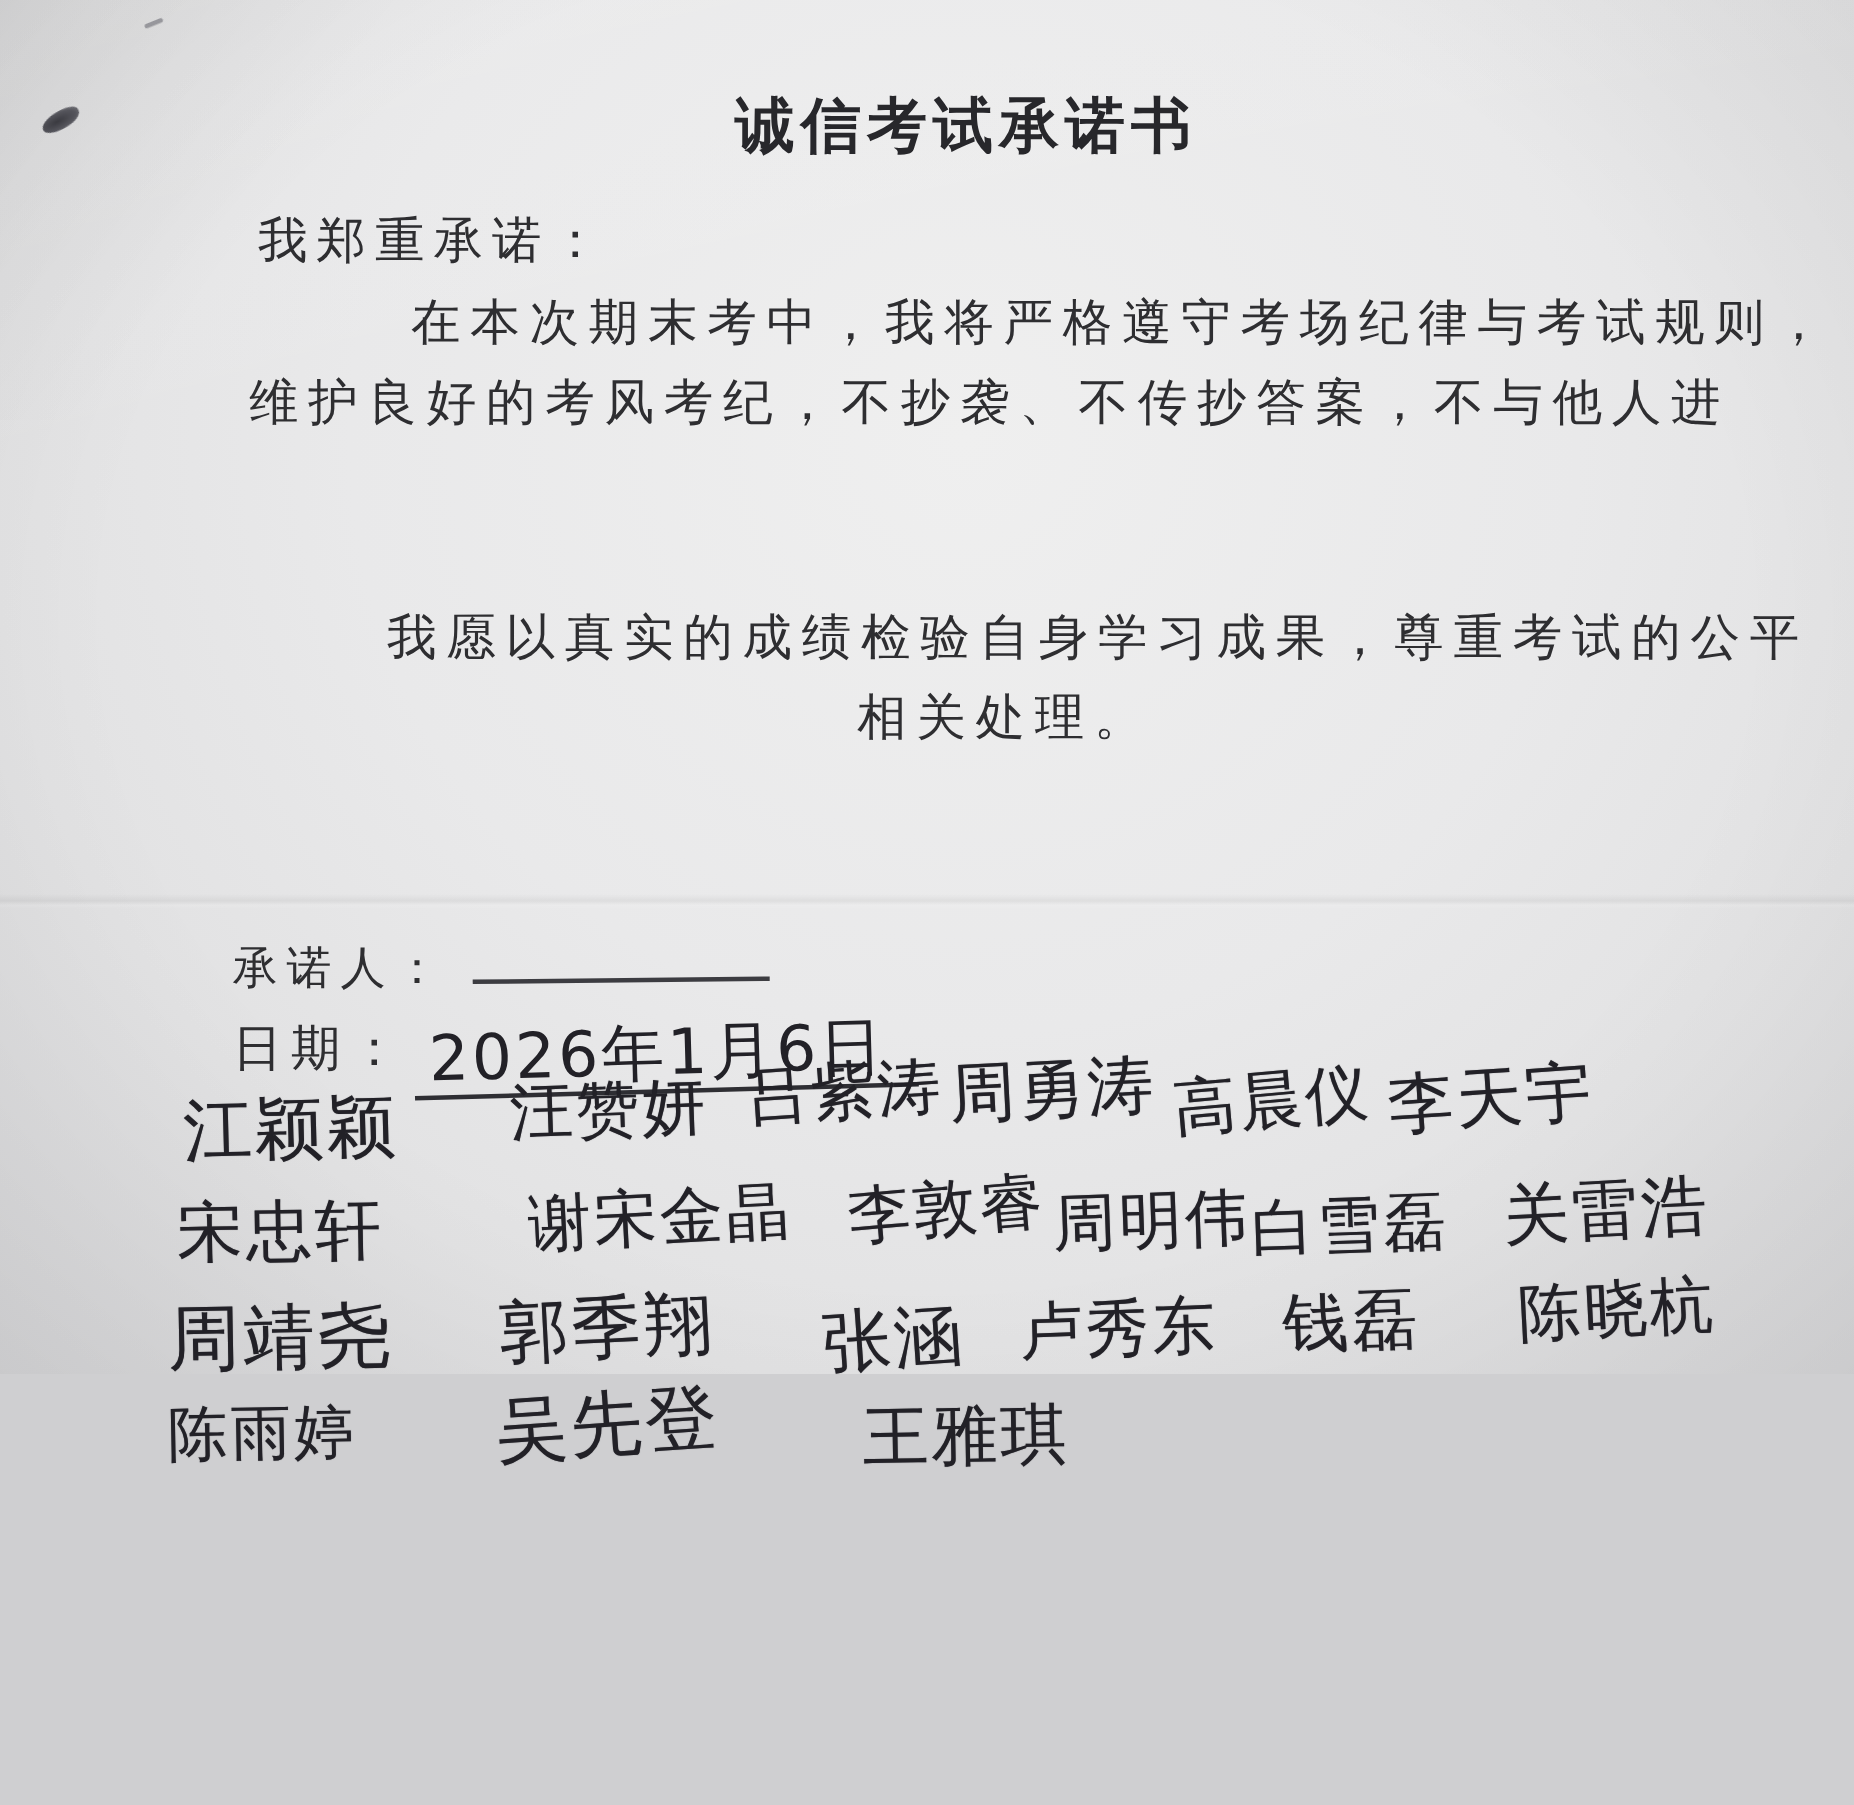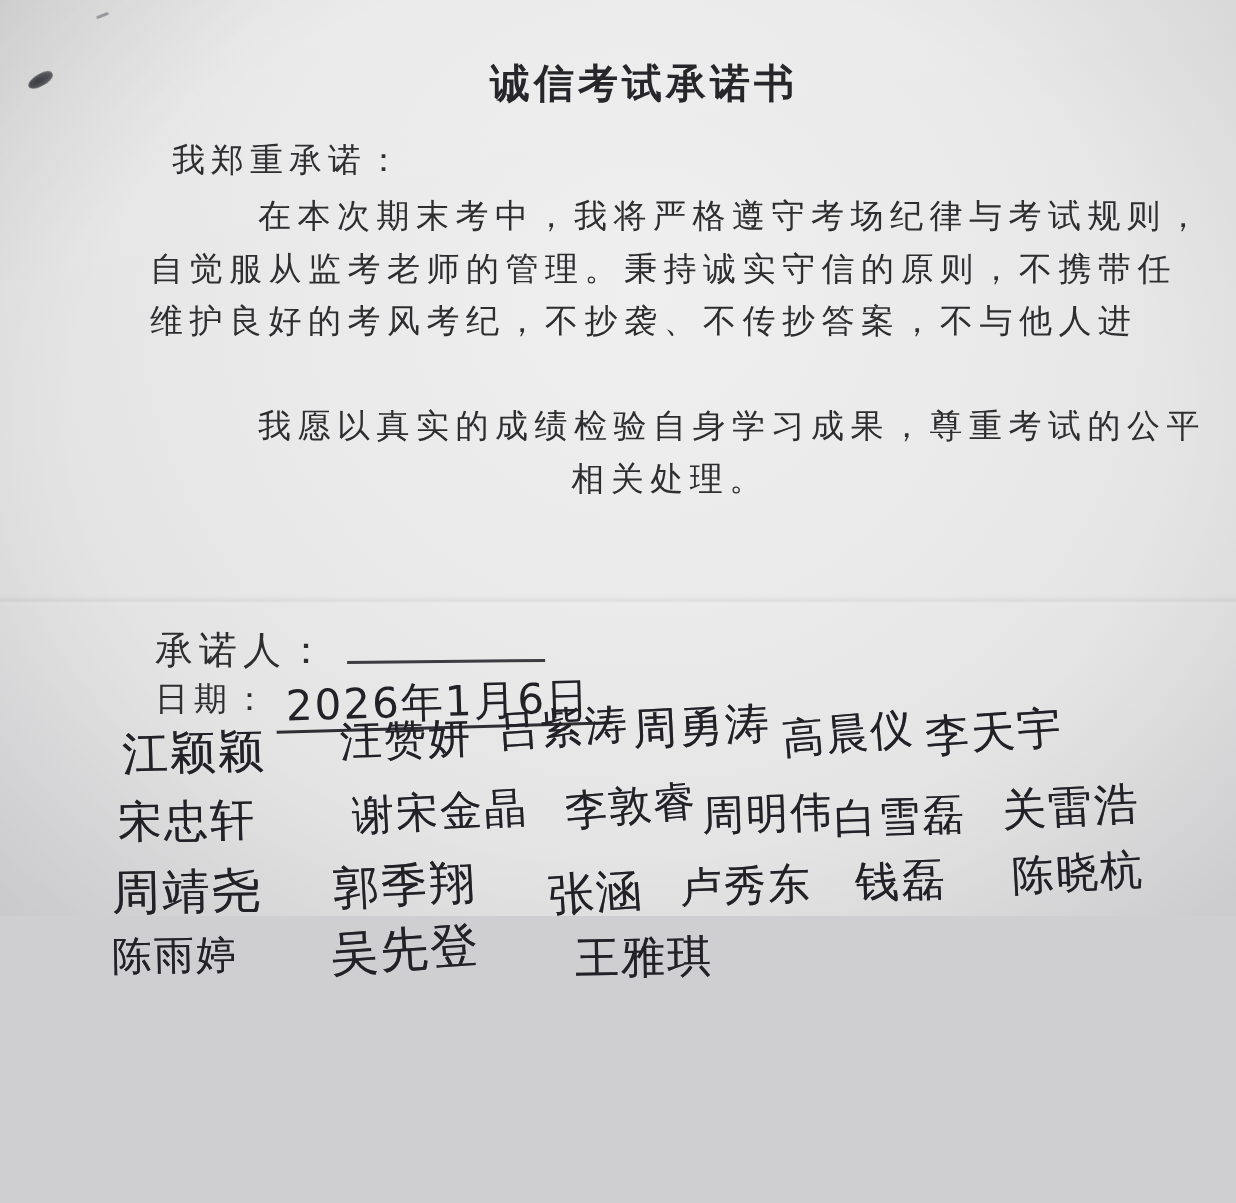--- a/index.html
+++ b/index.html
@@ -49,30 +49,30 @@
     margin:0;padding-left:26px;
     text-align:center;
     font-size:40px;font-weight:600;letter-spacing:4px;
     color:#27272b;
   }
   .salutation{
     position:absolute;left:172px;top:138px;margin:0;
     font-size:33px;letter-spacing:6px;
   }
   .para{position:absolute;left:150px;width:1040px;}
-  .para-1{top:190px;}
+  .para-1{top:190px;margin-left:16px;}
   .para-2{top:400px;text-align:center;}
   .line{
     height:52.5px;line-height:52.5px;
     font-size:33px;letter-spacing:6.5px;white-space:nowrap;
   }
   .indent{padding-left:108px;}
   .promiser-row{
     position:absolute;left:155px;top:625px;
-    font-size:38px;letter-spacing:6px;white-space:nowrap;
+    font-size:30px;letter-spacing:6px;white-space:nowrap;
   }
   .blankline{
     display:inline-block;width:198px;height:26px;margin-left:16px;
     border-bottom:3px solid #3c3c41;
     transform:rotate(-0.6deg);
   }
   .date-row{
     position:absolute;left:155px;top:677px;
     font-size:33px;letter-spacing:6px;white-space:nowrap;
   }
@@ -104,21 +104,20 @@
   <div class="vignette"></div>
   <div class="blob"></div>
   <div class="speck"></div>
 
   <h1 class="title">诚信考试承诺书</h1>
 
   <p class="salutation">我郑重承诺：</p>
 
   <div class="para para-1">
     <div class="line indent">在本次期末考中，我将严格遵守考场纪律与考试规则，</div>
-    <div class="line">自觉服从监考老师的管理。秉持诚实守信的原则，不携带任</div>
     <div class="line">维护良好的考风考纪，不抄袭、不传抄答案，不与他人进</div>
   </div>
 
   <div class="para para-2">
     <div class="line indent">我愿以真实的成绩检验自身学习成果，尊重考试的公平</div>
     <div class="line">相关处理。</div>
   </div>
 
   <div class="promiser-row">
     <span>承诺人：</span><span class="blankline"></span>

